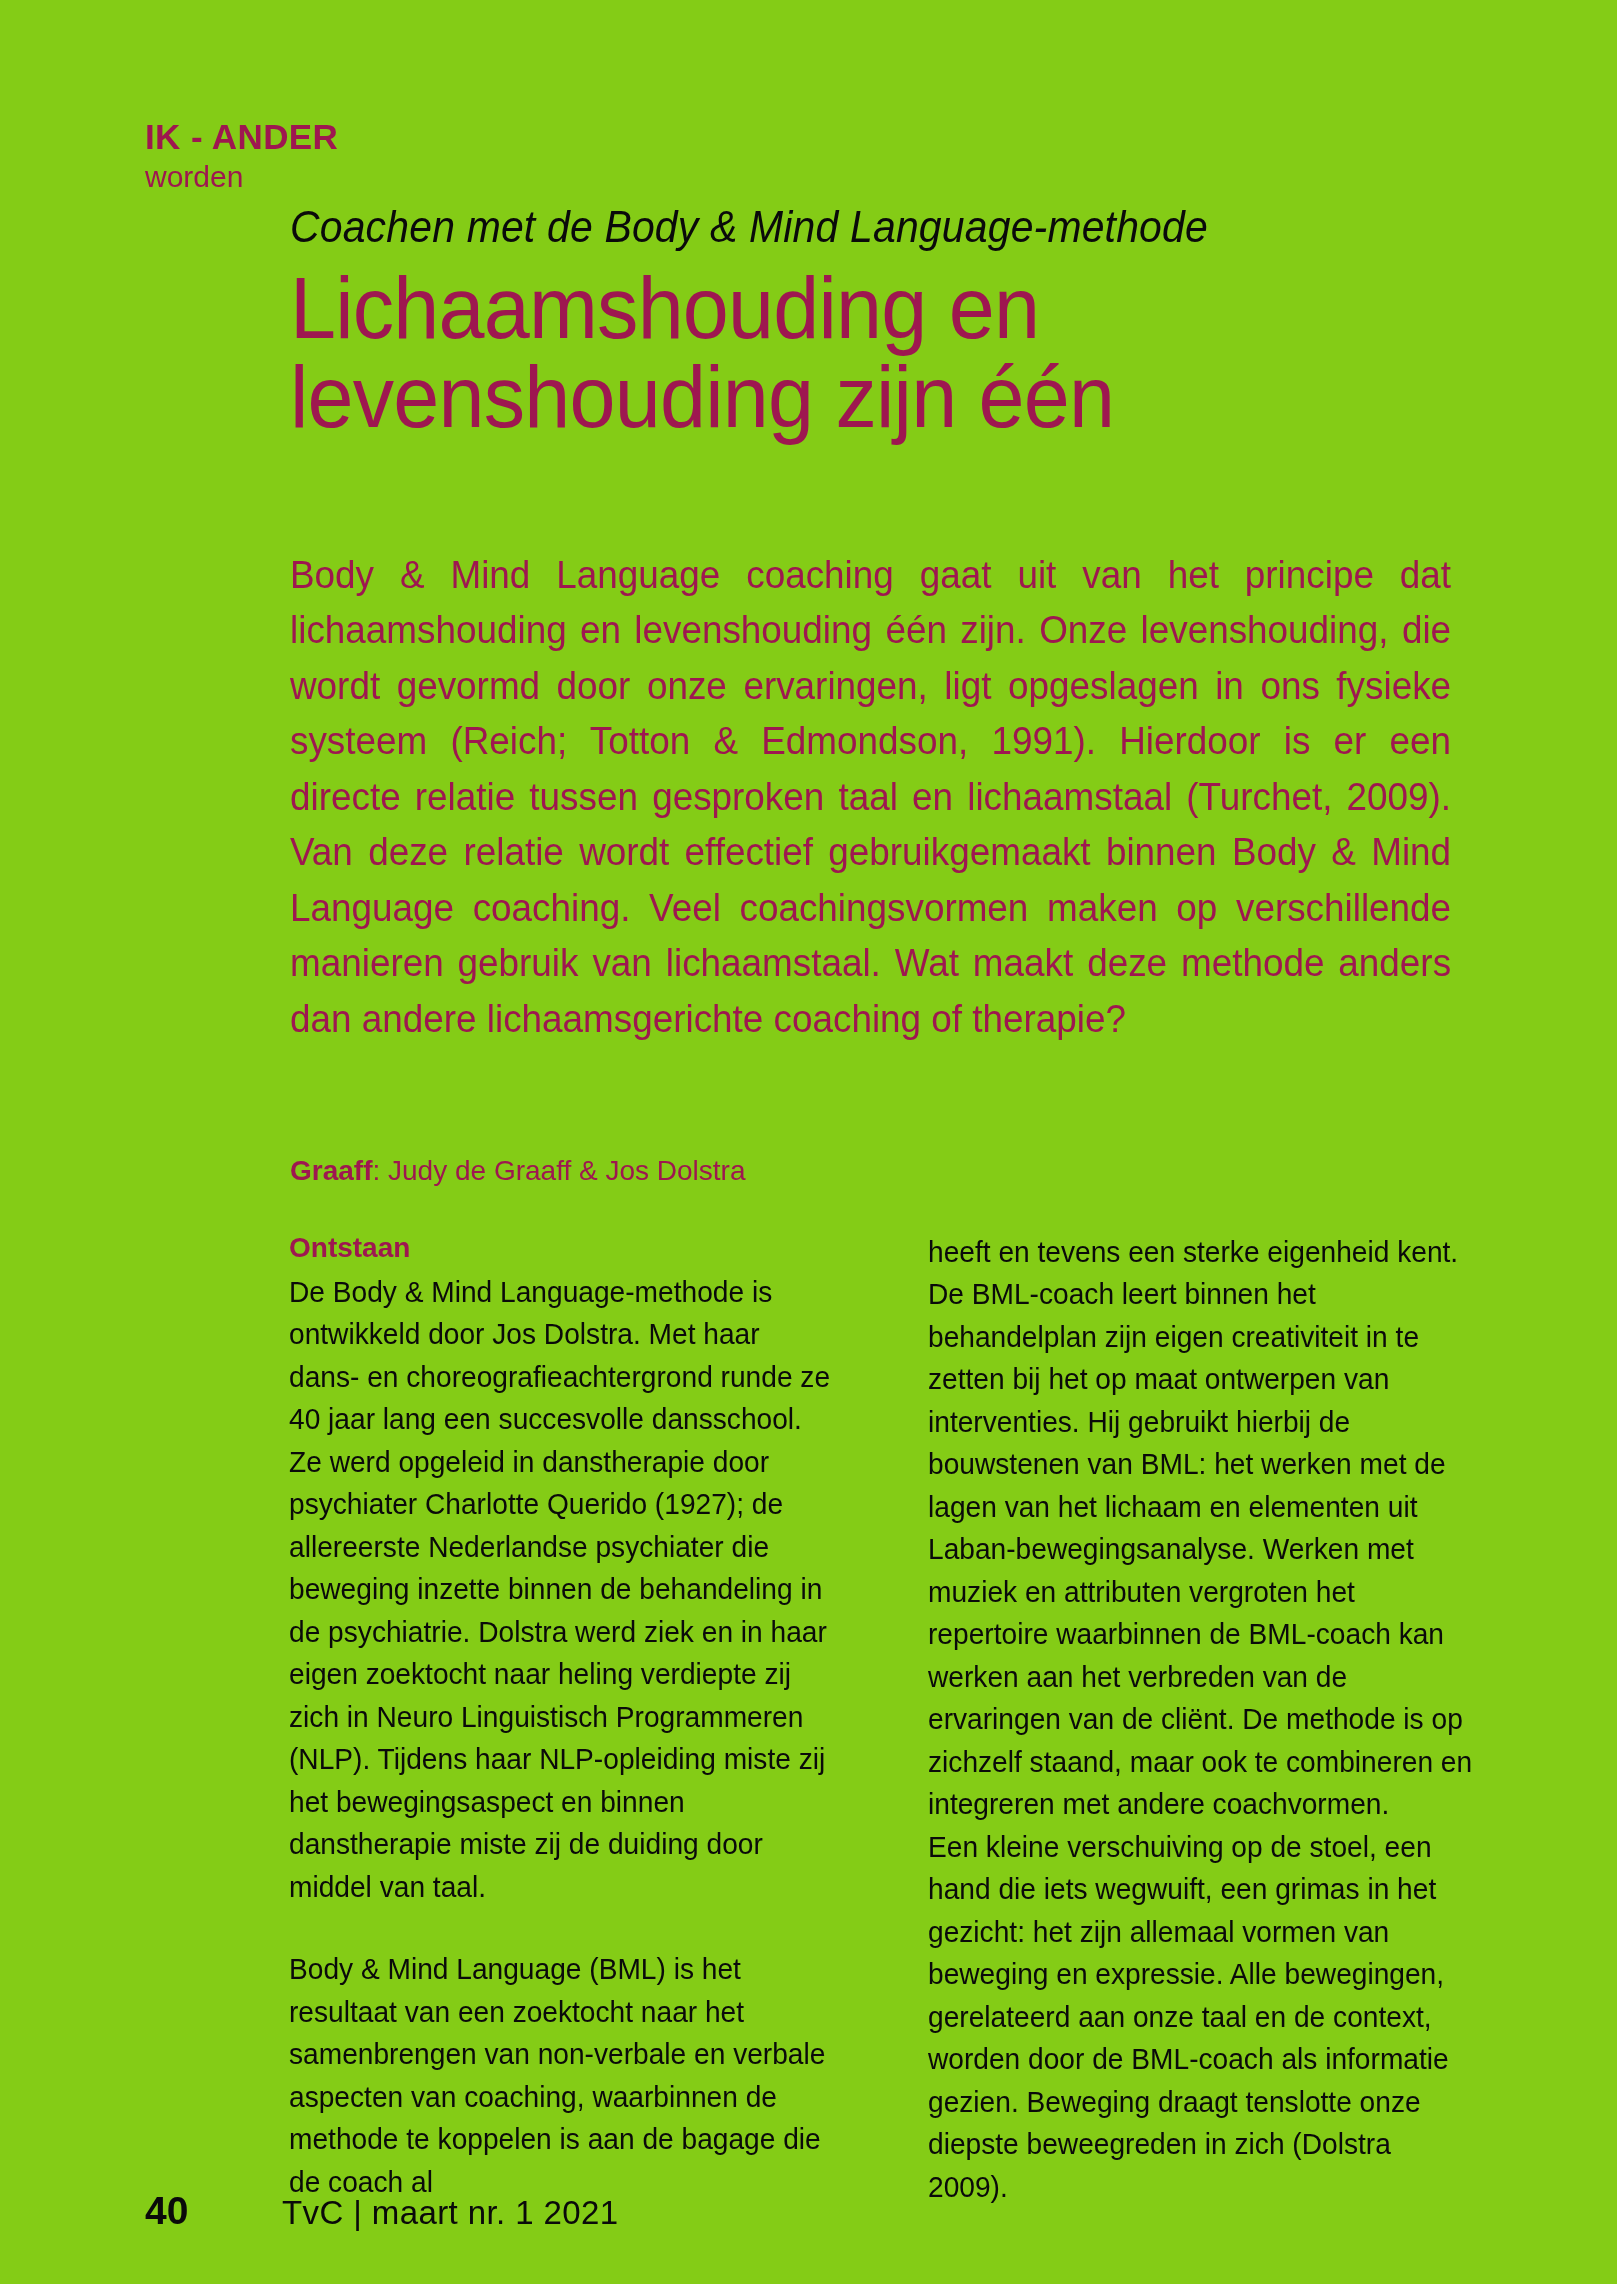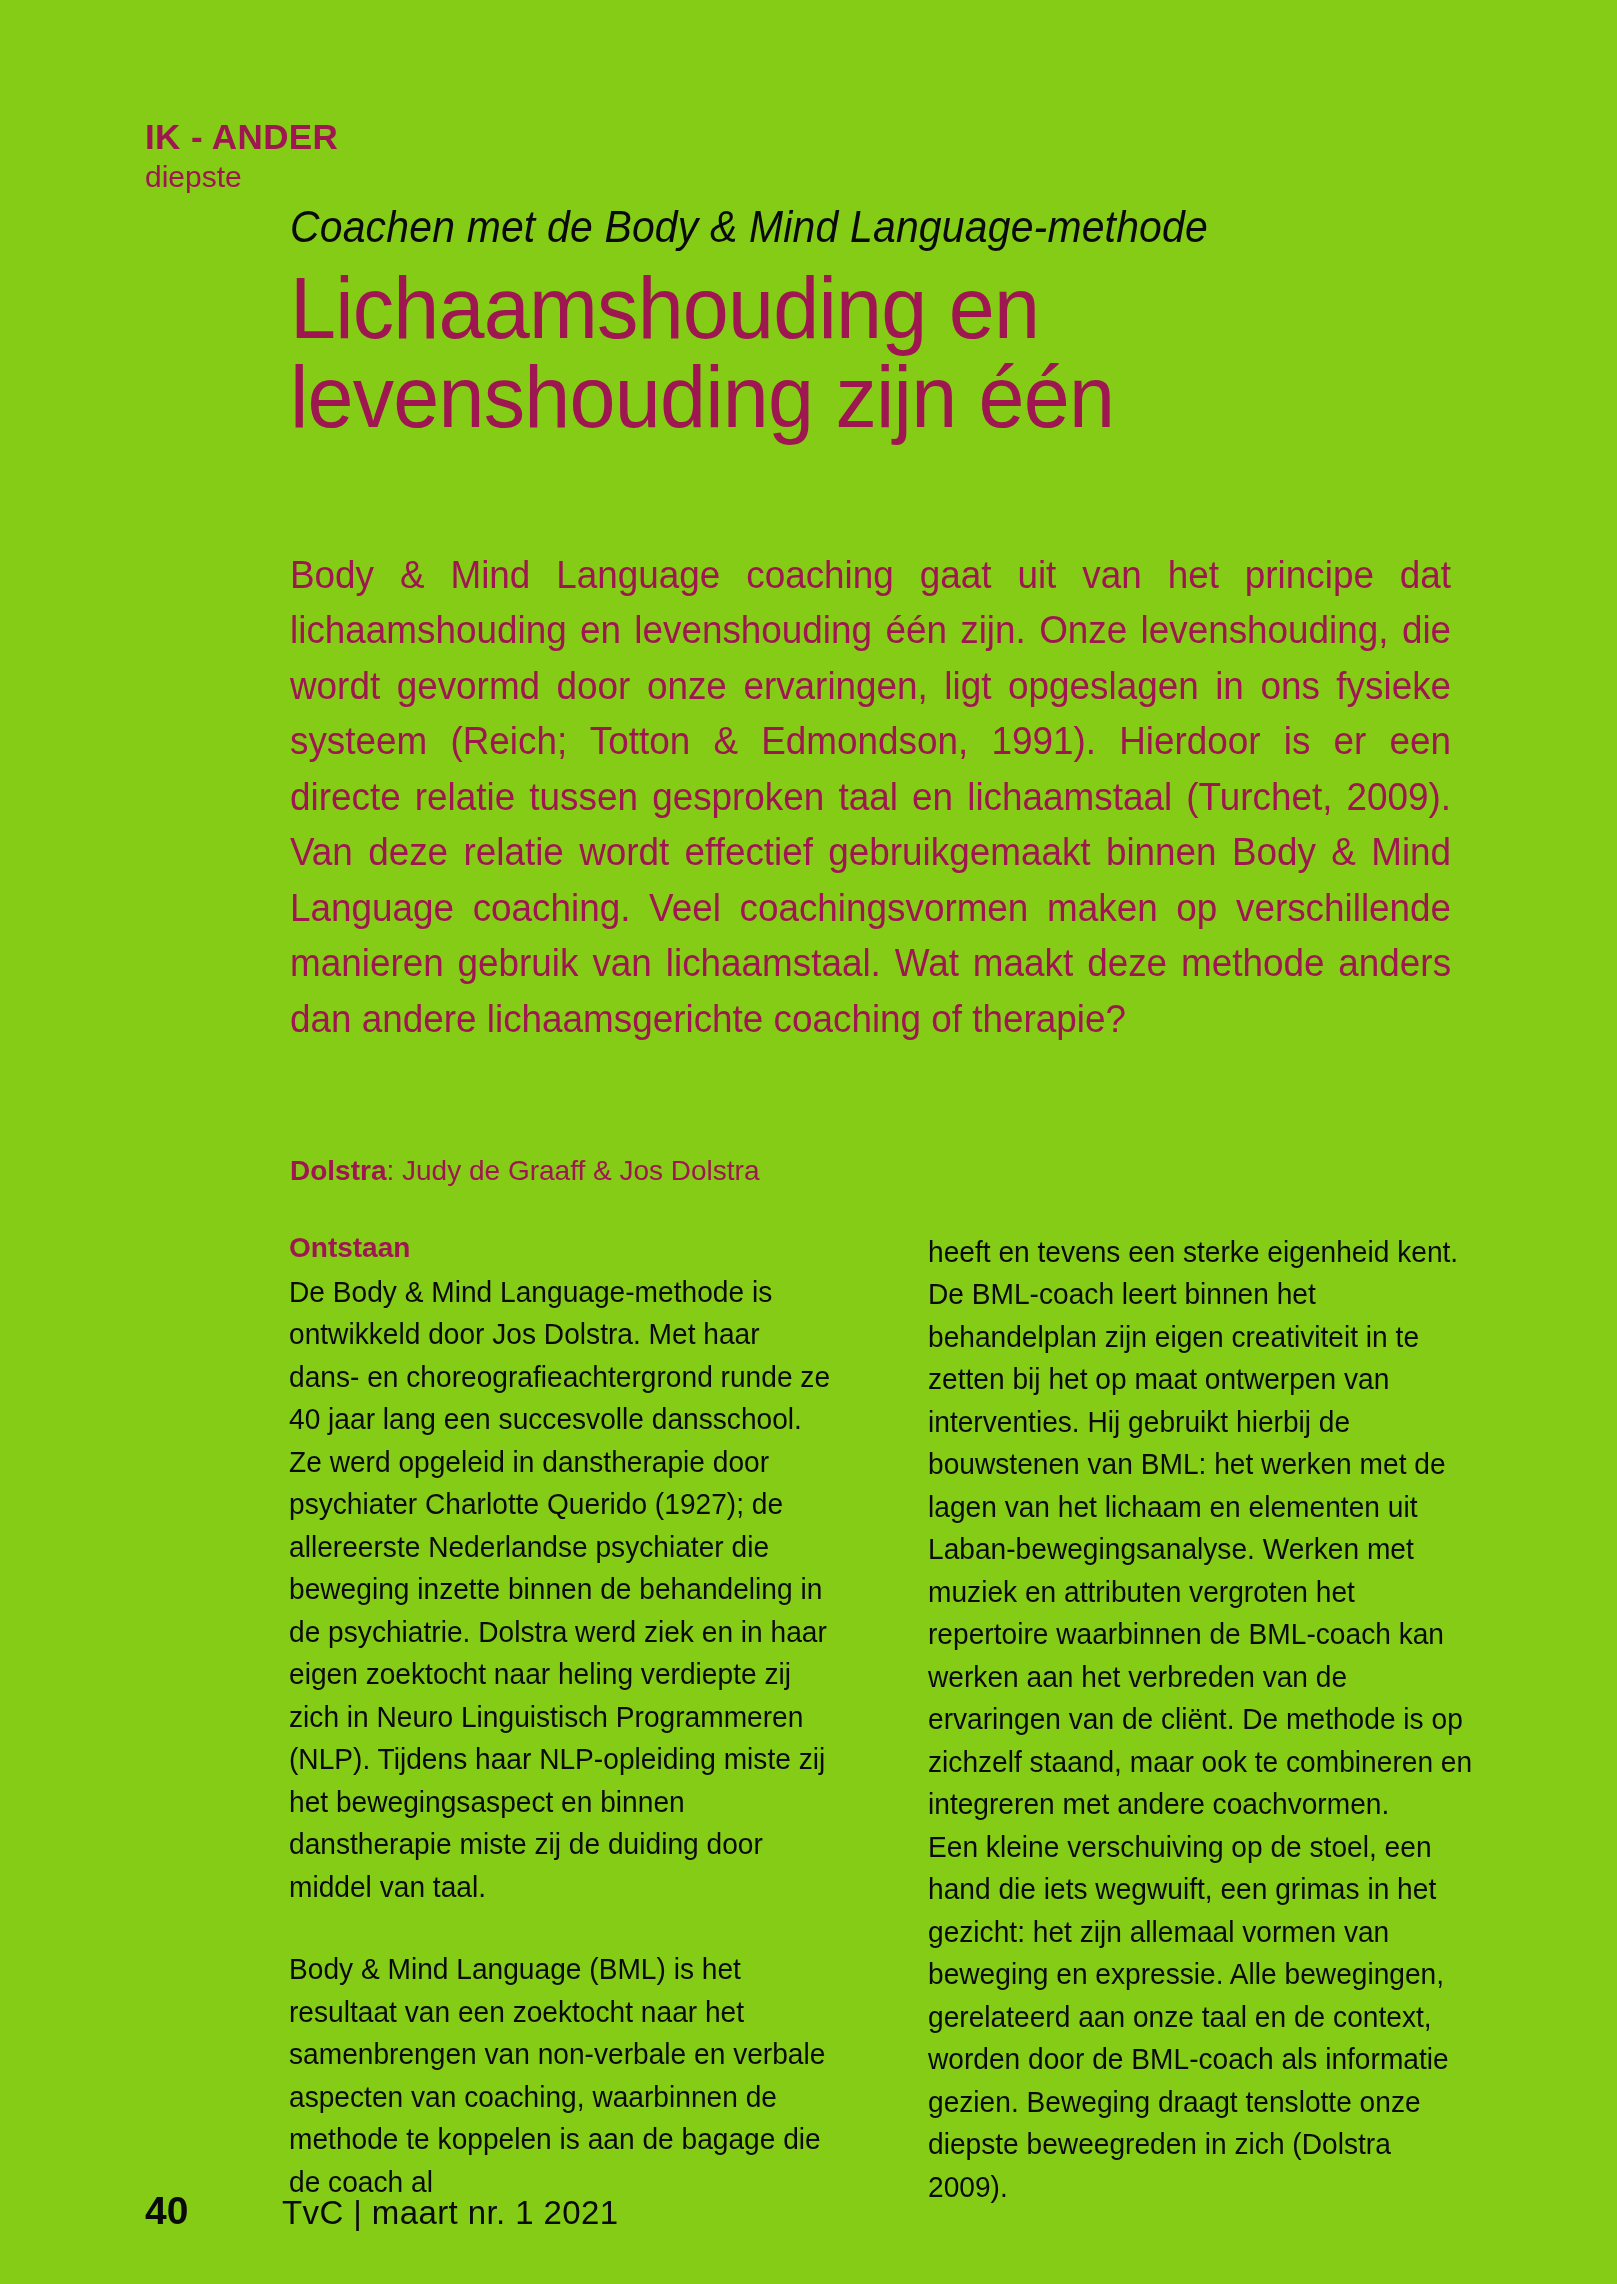--- a/index.html
+++ b/index.html
@@ -184,35 +184,35 @@
     letter-spacing: 0.4px;
   }
 </style>
 </head>
 <body>
 
 <div class="page" style="background: #84cc16;">
 
   <div class="rubric-block">
     <div class="rubric" style="color: rgb(158, 23, 80);">IK - ANDER</div>
-    <div class="rubric-sub" style="color: rgb(158, 23, 80);">diepste</div>
+    <div class="rubric-sub" style="color: rgb(158, 23, 80);">worden</div>
   </div>
 
   <div class="headline-block">
     <div class="deck" style="color: rgb(10, 10, 10);">Coachen met de Body &amp; Mind Language-methode</div>
     <h1 class="headline" style="color: rgb(158, 23, 80);">
       <span class="hl-line">Lichaamshouding en</span>
       <span class="hl-line">levenshouding zijn één</span>
     </h1>
   </div>
 
   <p class="lead" style="color: rgb(158, 23, 80);">Body &amp; Mind Language coaching gaat uit van het principe dat lichaamshouding en levenshouding één zijn. Onze levenshouding, die wordt gevormd door onze ervaringen, ligt opgeslagen in ons fysieke systeem (Reich; Totton &amp; Edmondson, 1991). Hierdoor is er een directe relatie tussen gesproken taal en lichaamstaal (Turchet, 2009). Van deze relatie wordt effectief gebruikgemaakt binnen Body &amp; Mind Language coaching. Veel coachingsvormen maken op verschillende manieren gebruik van lichaamstaal. Wat maakt deze methode anders dan andere lichaamsgerichte coaching of therapie?</p>
 
   <div class="authors" style="color: rgb(158, 23, 80);">
-    <span class="authors-label">Dolstra</span><span>: </span><span>Judy de Graaff &amp; Jos Dolstra</span>
+    <span class="authors-label">Graaff</span><span>: </span><span>Judy de Graaff &amp; Jos Dolstra</span>
   </div>
 
   <div class="columns">
 
     <div class="col col-left">
       <div class="section-title" style="color: rgb(158, 23, 80);">Ontstaan</div>
       <p class="body-par" style="color: rgb(10, 10, 10);">De Body &amp; Mind Language-methode is ontwikkeld door Jos Dolstra. Met haar dans- en choreografieachtergrond runde ze 40 jaar lang een succesvolle dansschool. Ze werd opgeleid in danstherapie door psychiater Charlotte Querido (1927); de allereerste Nederlandse psychiater die beweging inzette binnen de behandeling in de psychiatrie. Dolstra werd ziek en in haar eigen zoektocht naar heling verdiepte zij zich in Neuro Linguistisch Programmeren (NLP). Tijdens haar NLP-opleiding miste zij het bewegingsaspect en binnen danstherapie miste zij de duiding door middel van taal.</p>
       <p class="body-par" style="color: rgb(10, 10, 10);">Body &amp; Mind Language (BML) is het resultaat van een zoektocht naar het samenbrengen van non-verbale en verbale aspecten van coaching, waarbinnen de methode te koppelen is aan de bagage die de coach al</p>
     </div>
 

